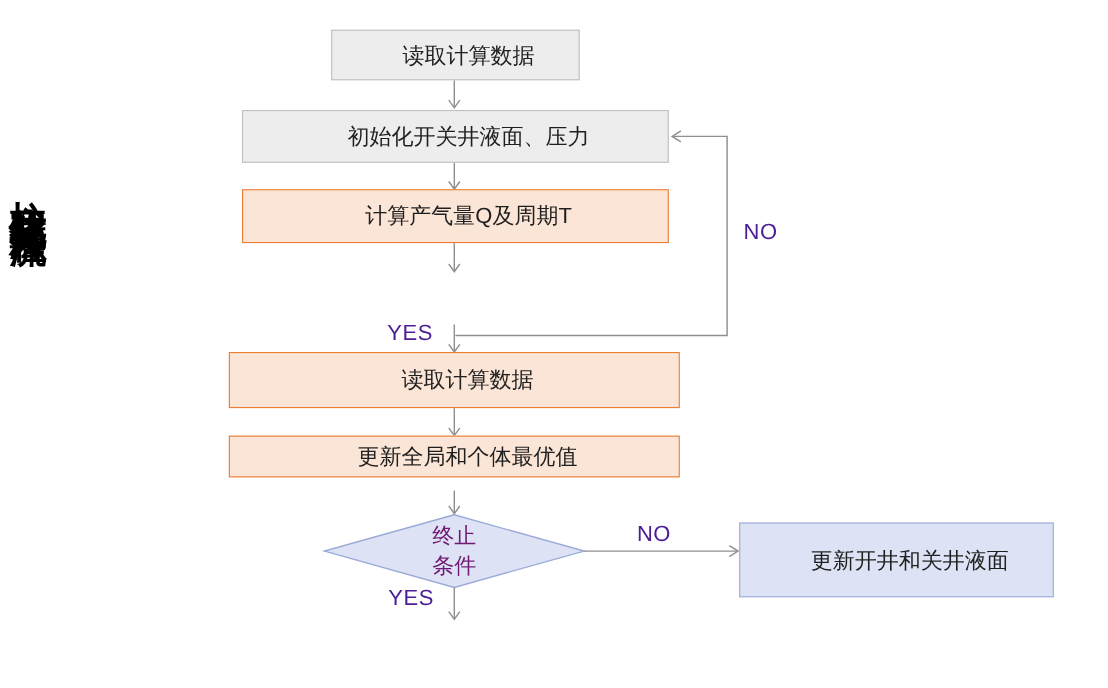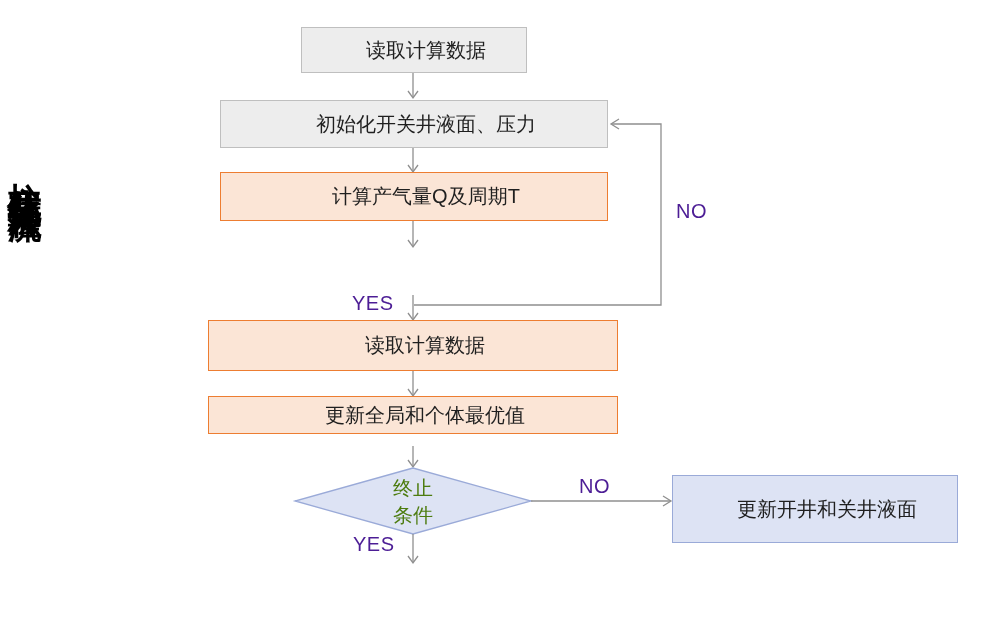--- a/index.html
+++ b/index.html
@@ -23,21 +23,21 @@
   #n-calcq     {left:220px;top:172px;width:388px;height:49px;}
   #n-cond      {left:220px;top:247px;width:388px;height:48px;}
   #n-calcobj   {left:208px;top:320px;width:410px;height:51px;}
   #n-updatebest{left:208px;top:396px;width:410px;height:38px;}
   #n-updatelvl {left:672px;top:475px;width:286px;height:68px;}
   #n-output    {left:210px;top:564px;width:408px;height:44px;}
 
   #diamond-text{
     position:absolute;left:333px;top:474px;width:160px;height:56px;
     display:flex;flex-direction:column;align-items:center;justify-content:center;
-    font-size:20px;line-height:27px;color:#4d7c0f;text-align:left;
+    font-size:20px;line-height:27px;color:#701a75;text-align:left;
   }
   .edge-label{
     position:absolute;font-size:20px;color:#4c1d95;letter-spacing:0.5px;
   }
   #lbl-yes1{left:352px;top:292px;}
   #lbl-no1 {left:676px;top:200px;}
   #lbl-no2 {left:579px;top:475px;}
   #lbl-yes2{left:353px;top:533px;}
 
   #vertical-title{

